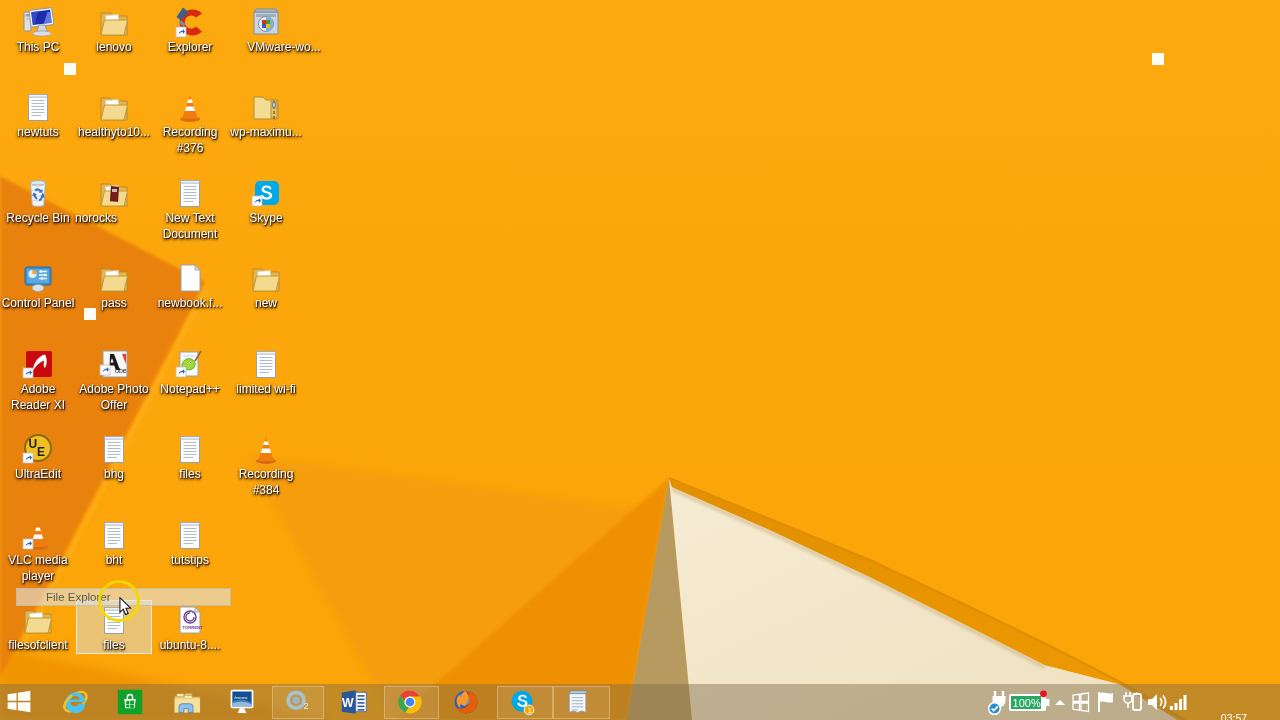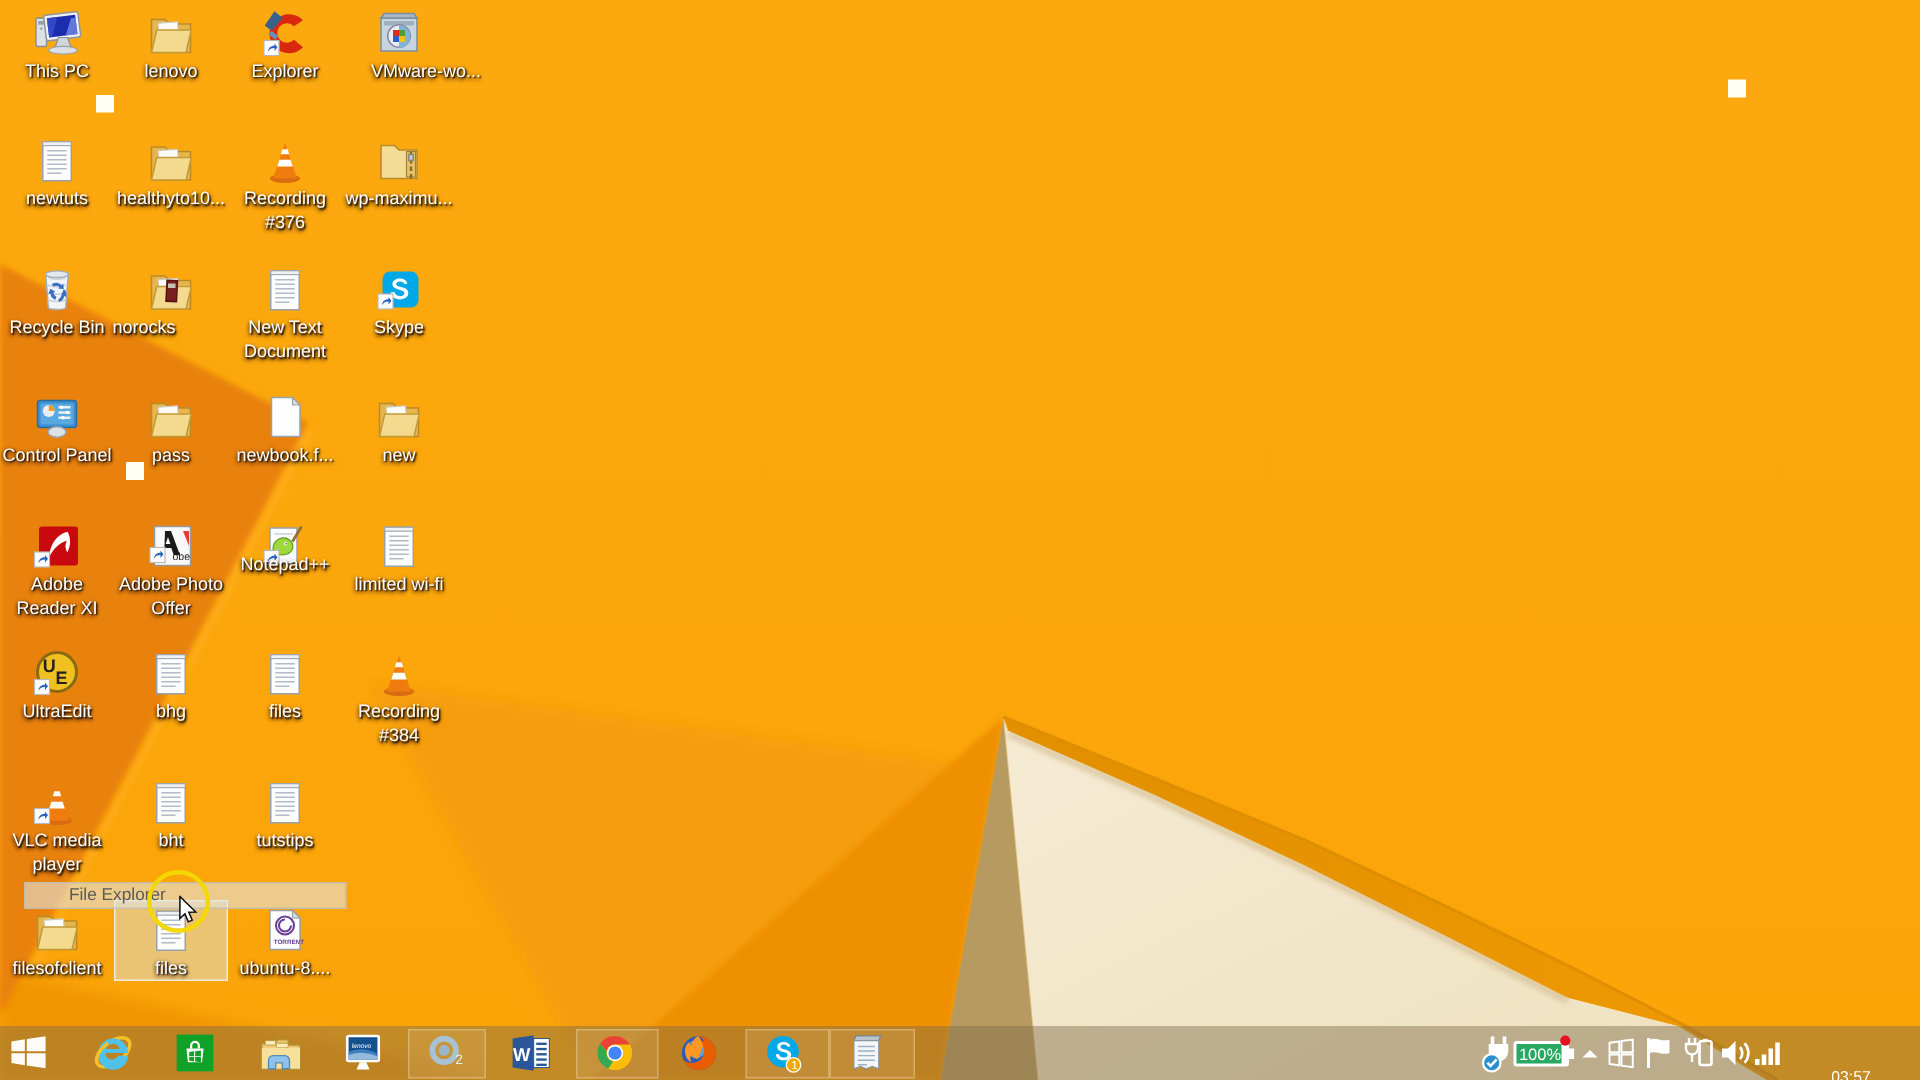--- a/index.html
+++ b/index.html
@@ -299,21 +299,21 @@
  <rect x="6" y="4" width="18" height="24" fill="#fbfcfd" stroke="#9aa0a8"></rect>
  <line x1="9" y1="8" x2="21" y2="8" stroke="#c8d0d8"></line>
  <path d="M8,17 c1,-6 7,-8 11,-5 c3.5,2.6 3,8 -2,9.5 c-4.5,1.4 -9,-0.5 -9,-4.5 z" fill="#9ed83a" stroke="#5a9a18" stroke-width="0.8"></path>
  <circle cx="16.5" cy="14.5" r="1.1" fill="#fff"></circle>
         <circle cx="16.7" cy="14.5" r="0.5" fill="#333"></circle>
  <line x1="21" y1="13" x2="27" y2="3" stroke="#907030" stroke-width="1.8"></line>
  <use href="#shortcut" x="2" y="19"></use>
 </g>
     </svg>
   </div>
-<div class="lbl" style="left:150px;top:368px">Notepad++</div>
+<div class="lbl" style="left:150px;top:381px">Notepad++</div>
 <div class="icon" style="left:152px;top:433px">
     <svg width="34" height="32" viewBox="0 0 32 32">
       <use href="#notepaddoc"></use>
     </svg>
   </div>
 <div class="lbl" style="left:150px;top:466px">files</div>
 <div class="icon" style="left:152px;top:519px">
     <svg width="34" height="32" viewBox="0 0 32 32">
       <use href="#notepaddoc"></use>
     </svg>

